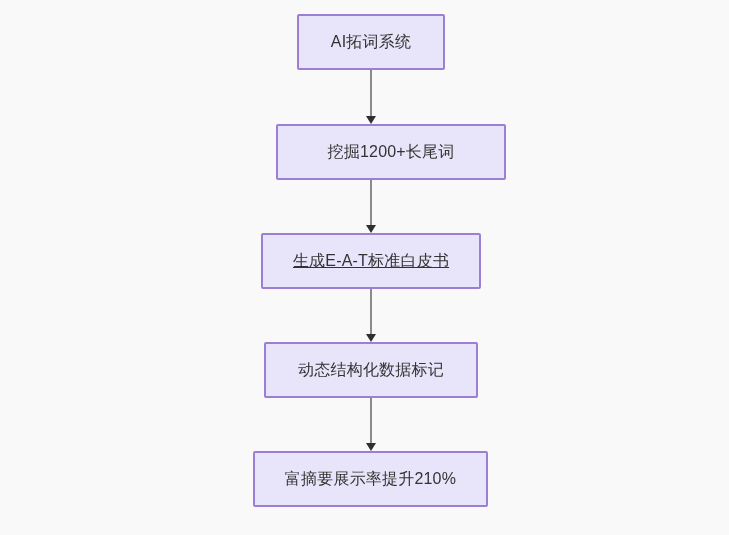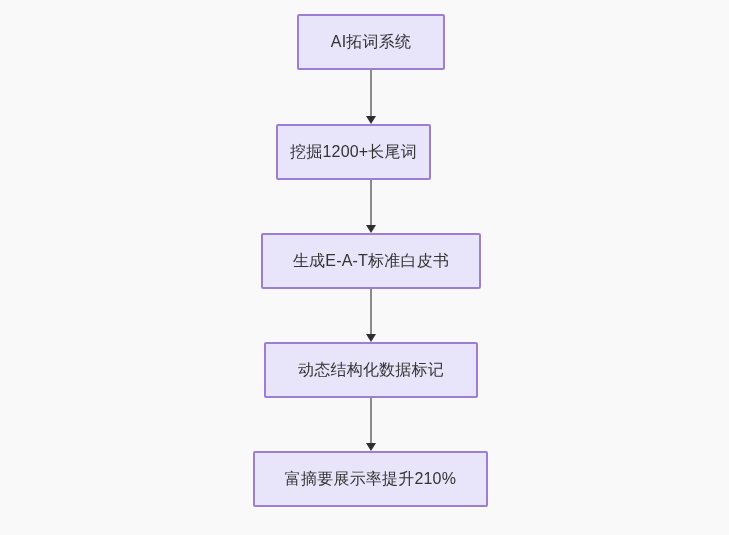--- a/index.html
+++ b/index.html
@@ -72,18 +72,18 @@
   <div class="edge" style="left: 371px; top: 289px;">
     <div class="edge-line" style="height: 45px; background: rgb(138, 138, 138);"></div>
     <div class="edge-head" style="top: 45px; border-top-color: rgb(47, 47, 47);"></div>
   </div>
   <div class="edge" style="left: 371px; top: 398px;">
     <div class="edge-line" style="height: 45px; background: rgb(138, 138, 138);"></div>
     <div class="edge-head" style="top: 45px; border-top-color: rgb(47, 47, 47);"></div>
   </div>
 
   <div class="node" style="left: 297px; top: 14px; width: 148px; height: 56px; background: rgb(232, 228, 250); border-color: rgb(156, 127, 212); color: rgb(51, 51, 51);">AI拓词系统</div>
-  <div class="node" style="left: 276px; top: 124px; width: 155px; height: 56px; background: rgb(232, 228, 250); border-color: rgb(156, 127, 212); color: rgb(51, 51, 51);">挖掘1200+长尾词</div>
-  <div class="node" style="left: 261px; top: 233px; width: 220px; height: 56px; background: rgb(232, 228, 250); border-color: rgb(156, 127, 212); color: rgb(51, 51, 51);">生成E-A-T标准白皮书</div>
+  <div class="node" style="left: 276px; top: 124px; width: 230px; height: 56px; background: rgb(232, 228, 250); border-color: rgb(156, 127, 212); color: rgb(51, 51, 51);">挖掘1200+长尾词</div>
+  <div class="node" style="left: 261px; top: 233px; width: 220px; height: 56px; background: rgb(232, 228, 250); border-color: rgb(156, 127, 212); color: rgb(51, 51, 51); text-decoration: underline;">生成E-A-T标准白皮书</div>
   <div class="node" style="left: 264px; top: 342px; width: 214px; height: 56px; background: rgb(232, 228, 250); border-color: rgb(156, 127, 212); color: rgb(51, 51, 51);">动态结构化数据标记</div>
   <div class="node" style="left: 253px; top: 451px; width: 235px; height: 56px; background: rgb(232, 228, 250); border-color: rgb(156, 127, 212); color: rgb(51, 51, 51); text-align: right;">富摘要展示率提升210%</div>
 
 </div>
 
 </body></html>

